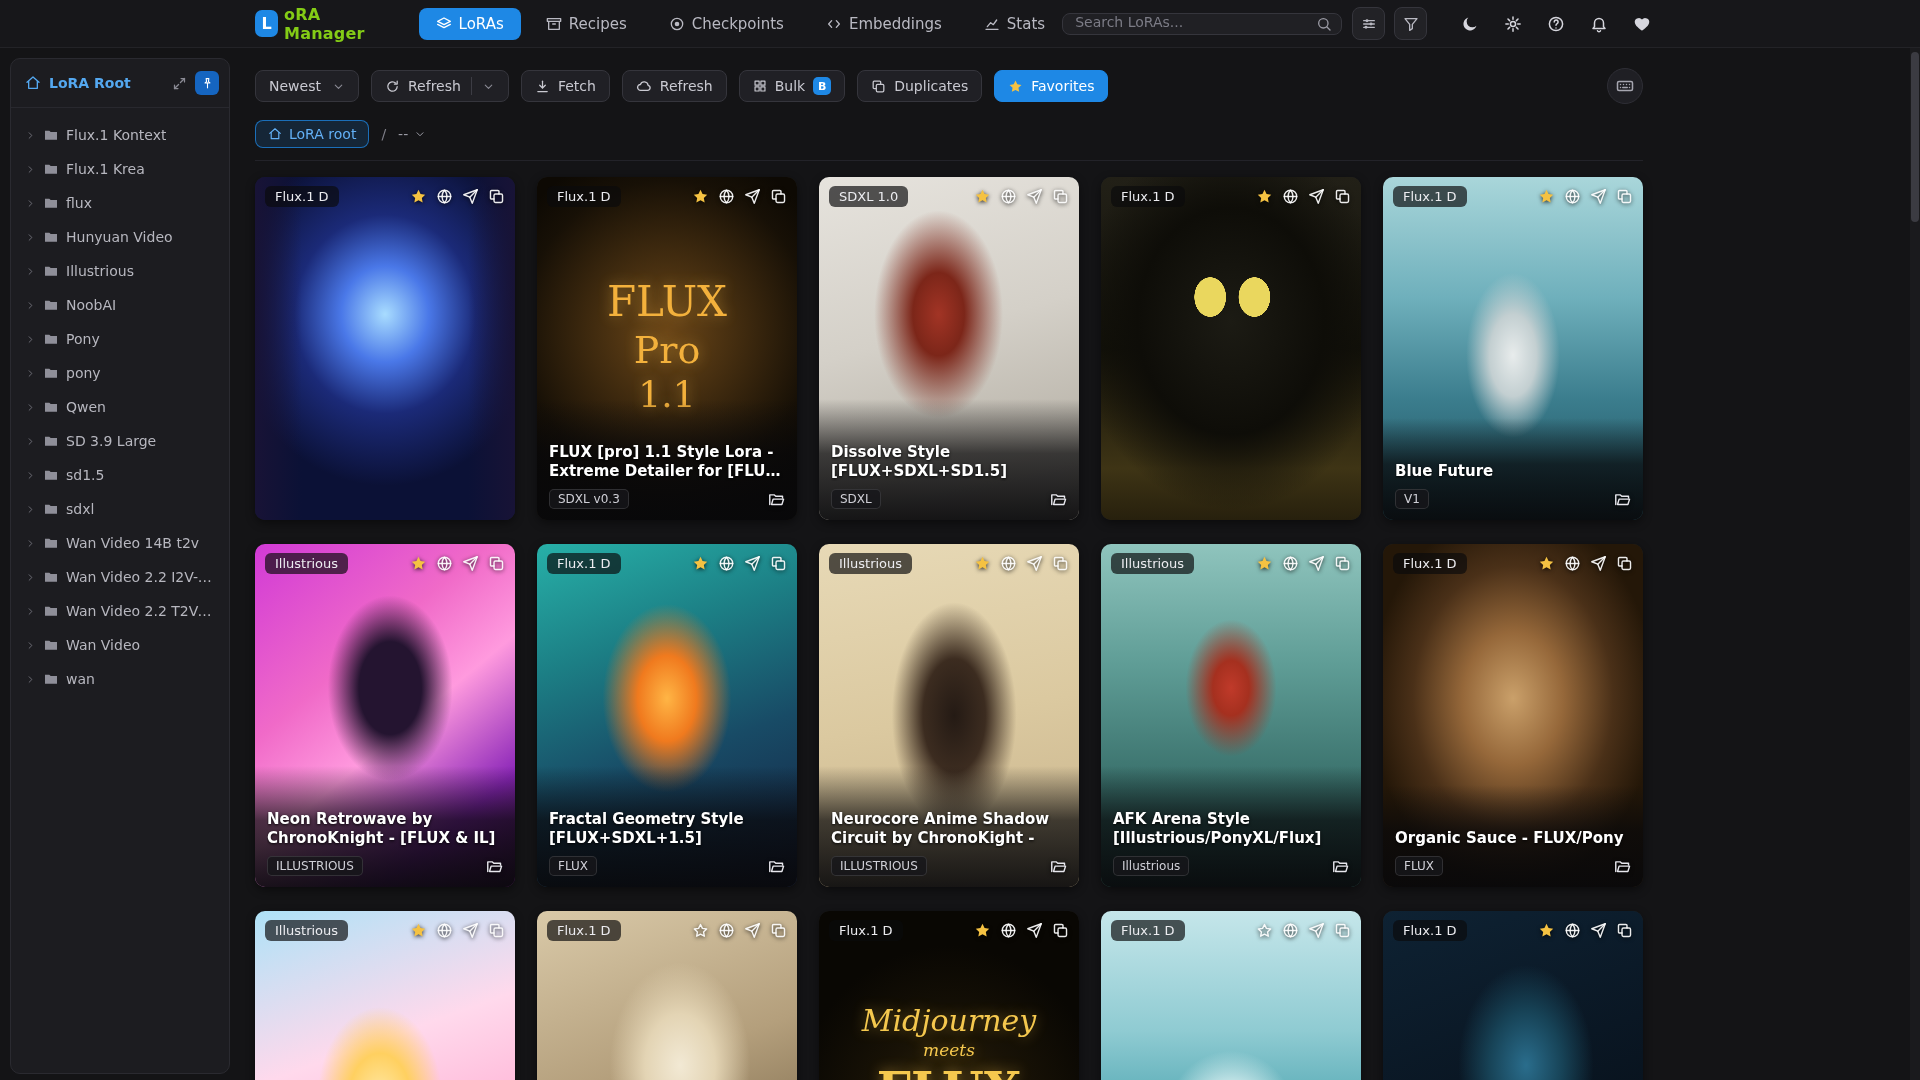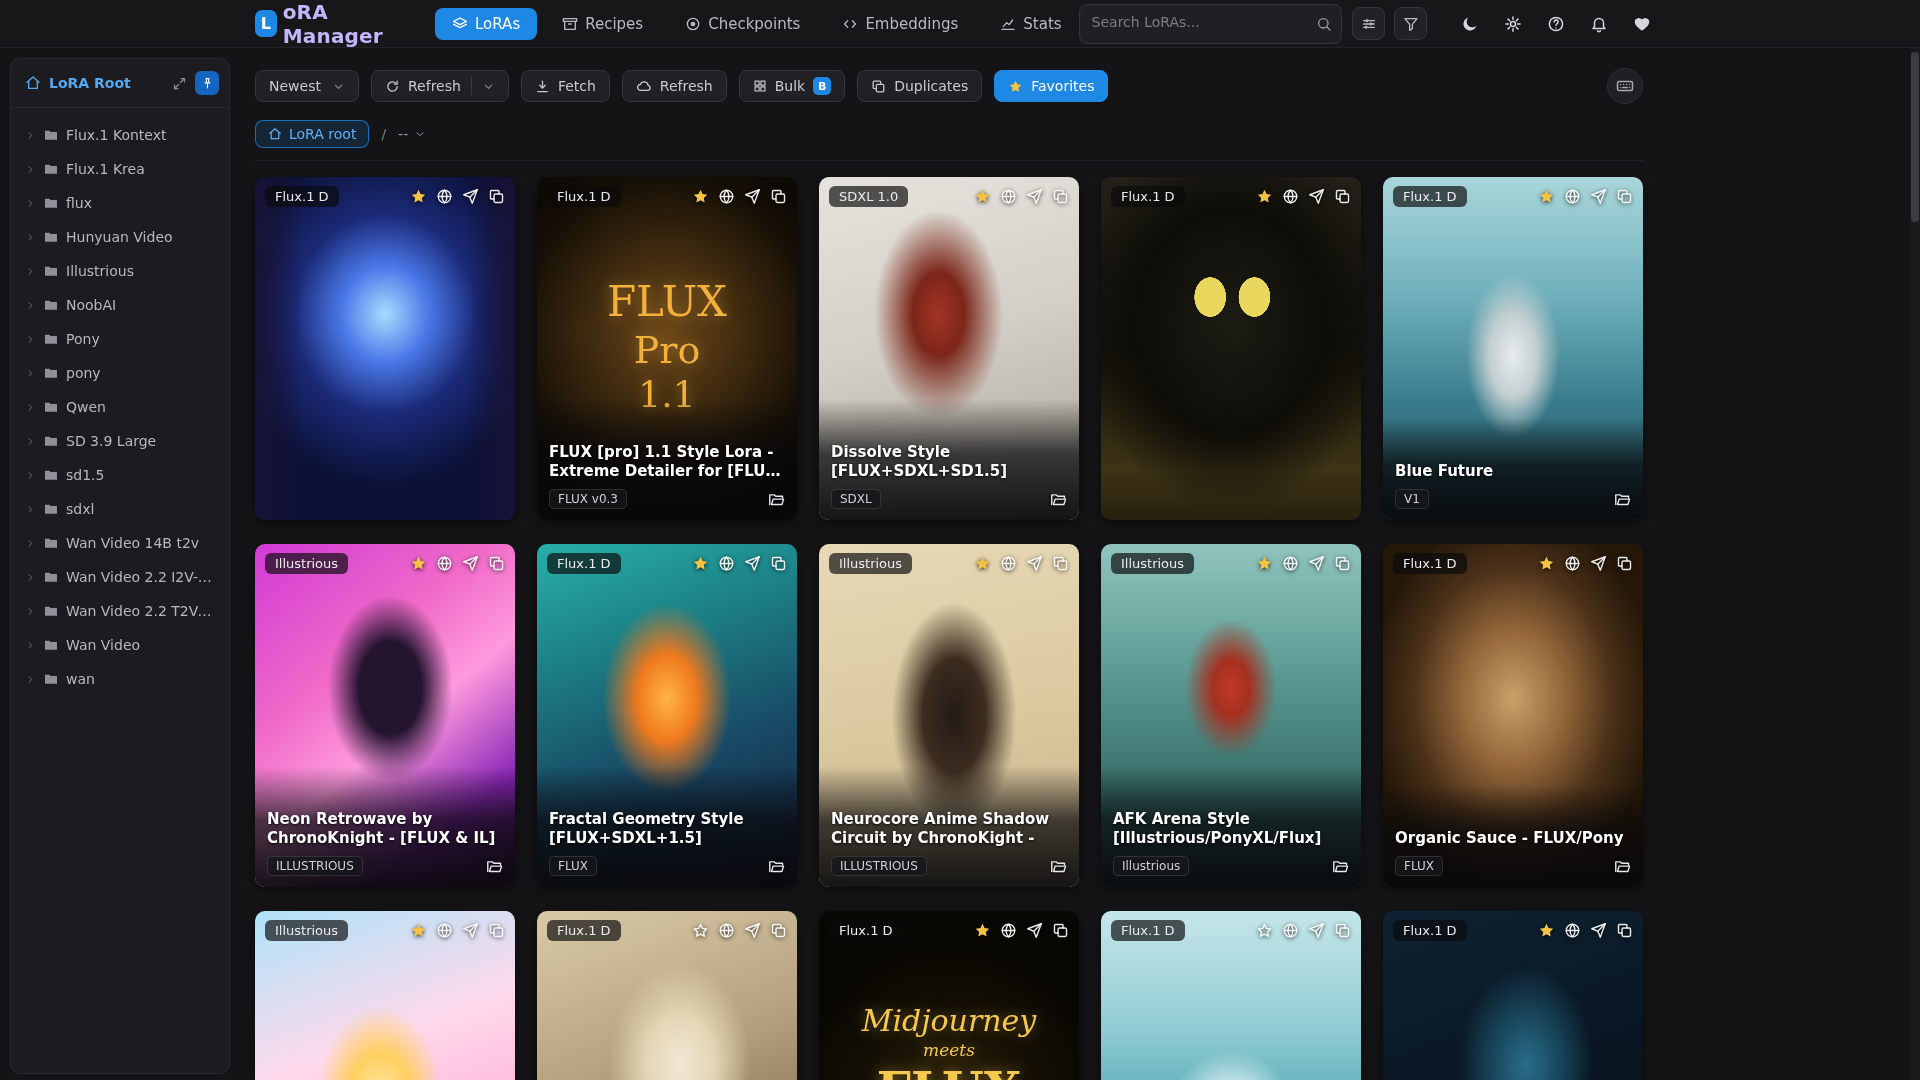--- a/index.html
+++ b/index.html
@@ -11,27 +11,27 @@
   html,body{width:1920px;height:1080px;overflow:hidden;background:#141416;
     font-family:"DejaVu Sans","Liberation Sans",sans-serif;color:#e4e4e8;}
   .icon{display:inline-flex;align-items:center;justify-content:center;line-height:0;}
 
   
   .navbar{position:absolute;top:0;left:0;width:1920px;height:48px;background:#17171a;
     border-bottom:1px solid #232327;display:flex;align-items:center;padding:0 269px 0 255px;}
   .brand{display:flex;align-items:center;gap:6px;cursor:pointer;}
   .logo-box{width:27px;height:27px;border-radius:7px;background:var(--accent);color:#fff;
     font-weight:bold;font-size:16px;display:flex;align-items:center;justify-content:center;}
-  .logo-text{font-size:20px;font-weight:bold;color:#c4b5fd;letter-spacing:.2px;}
+  .logo-text{font-size:16px;font-weight:bold;color:#84cc16;letter-spacing:.2px;}
   .nav-items{display:flex;align-items:center;gap:8px;margin-left:30px;}
   .nav-item{display:flex;align-items:center;gap:7px;padding:7px 17px;border-radius:8px;
     color:#b9b9c2;font-size:15px;cursor:pointer;white-space:nowrap;}
   .nav-item.active{background:var(--accent);color:#fff;}
   .search-box{margin-left:auto;position:relative;width:326px;}
-  .search-box input{width:100%;height:40px;background:#202024;border:1px solid #35353c;
+  .search-box input{width:100%;height:22px;background:#202024;border:1px solid #35353c;
     border-radius:8px;color:#dcdce2;font-size:14px;padding:0 36px 4px 12px;font-family:inherit;outline:none;}
   .search-box input::placeholder{color:#7c7c86;}
   .search-icon{position:absolute;right:10px;top:50%;transform:translateY(-50%);color:#9a9aa4;cursor:pointer;}
   .quick-btns{display:flex;gap:9px;margin-left:10px;}
   .sq-btn{width:33px;height:33px;border-radius:8px;background:#222226;border:1px solid #35353c;
     display:flex;align-items:center;justify-content:center;color:#b9b9c2;cursor:pointer;}
   .right-icons{display:flex;gap:25px;margin-left:34px;color:#d6d6dd;align-items:center;}
   .right-icons .ric{cursor:pointer;display:inline-flex;}
 
   
@@ -646,21 +646,21 @@
               <svg viewBox="0 0 24 24" width="17" height="17" fill="none" stroke="currentColor" stroke-width="2" stroke-linecap="round" stroke-linejoin="round">
                 <rect x="8.5" y="8.5" width="12" height="12" rx="2"></rect>
                 <path d="M15.5 8.5V5a1.5 1.5 0 0 0-1.5-1.5H5A1.5 1.5 0 0 0 3.5 5v9A1.5 1.5 0 0 0 5 15.5h3.5"></path>
               </svg>
             </span>
           </div>
         </div>
         <div class="card-bottom">
           <div class="card-title">FLUX [pro] 1.1 Style Lora - Extreme Detailer for [FLUX +</div>
           <div class="card-meta">
-            <span class="tag">FLUX v0.3</span>
+            <span class="tag">SDXL v0.3</span>
             <span class="icon folder-open">
               <svg viewBox="0 0 24 24" width="17" height="17" fill="none" stroke="currentColor" stroke-width="2" stroke-linecap="round" stroke-linejoin="round">
                 <path d="M2.5 19V5.5H9l2 2h9.5V10"></path>
                 <path d="M5 19l2.2-7.5H22L19.6 19H5z"></path>
               </svg>
             </span>
           </div>
         </div>
       </div>
       <div class="card">

